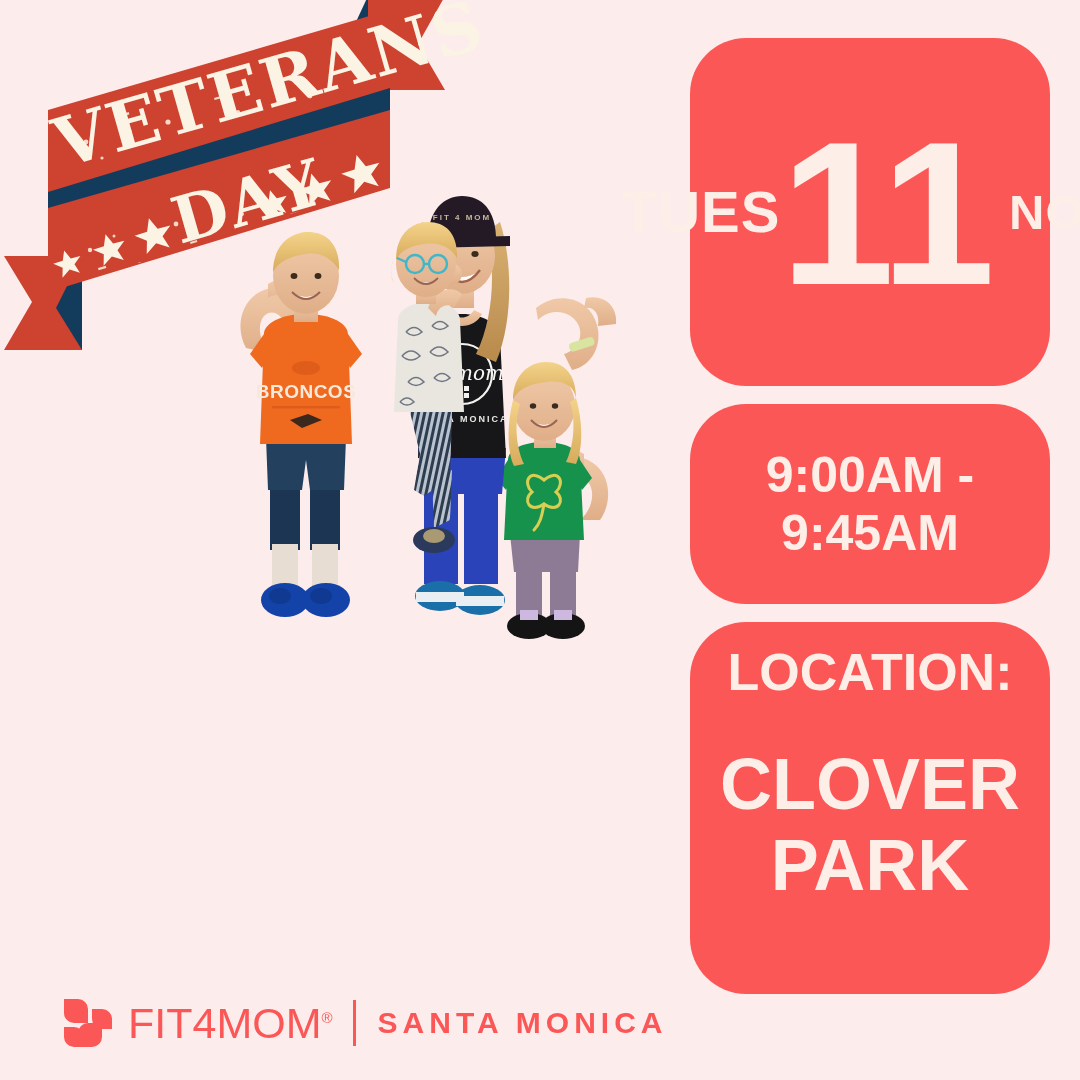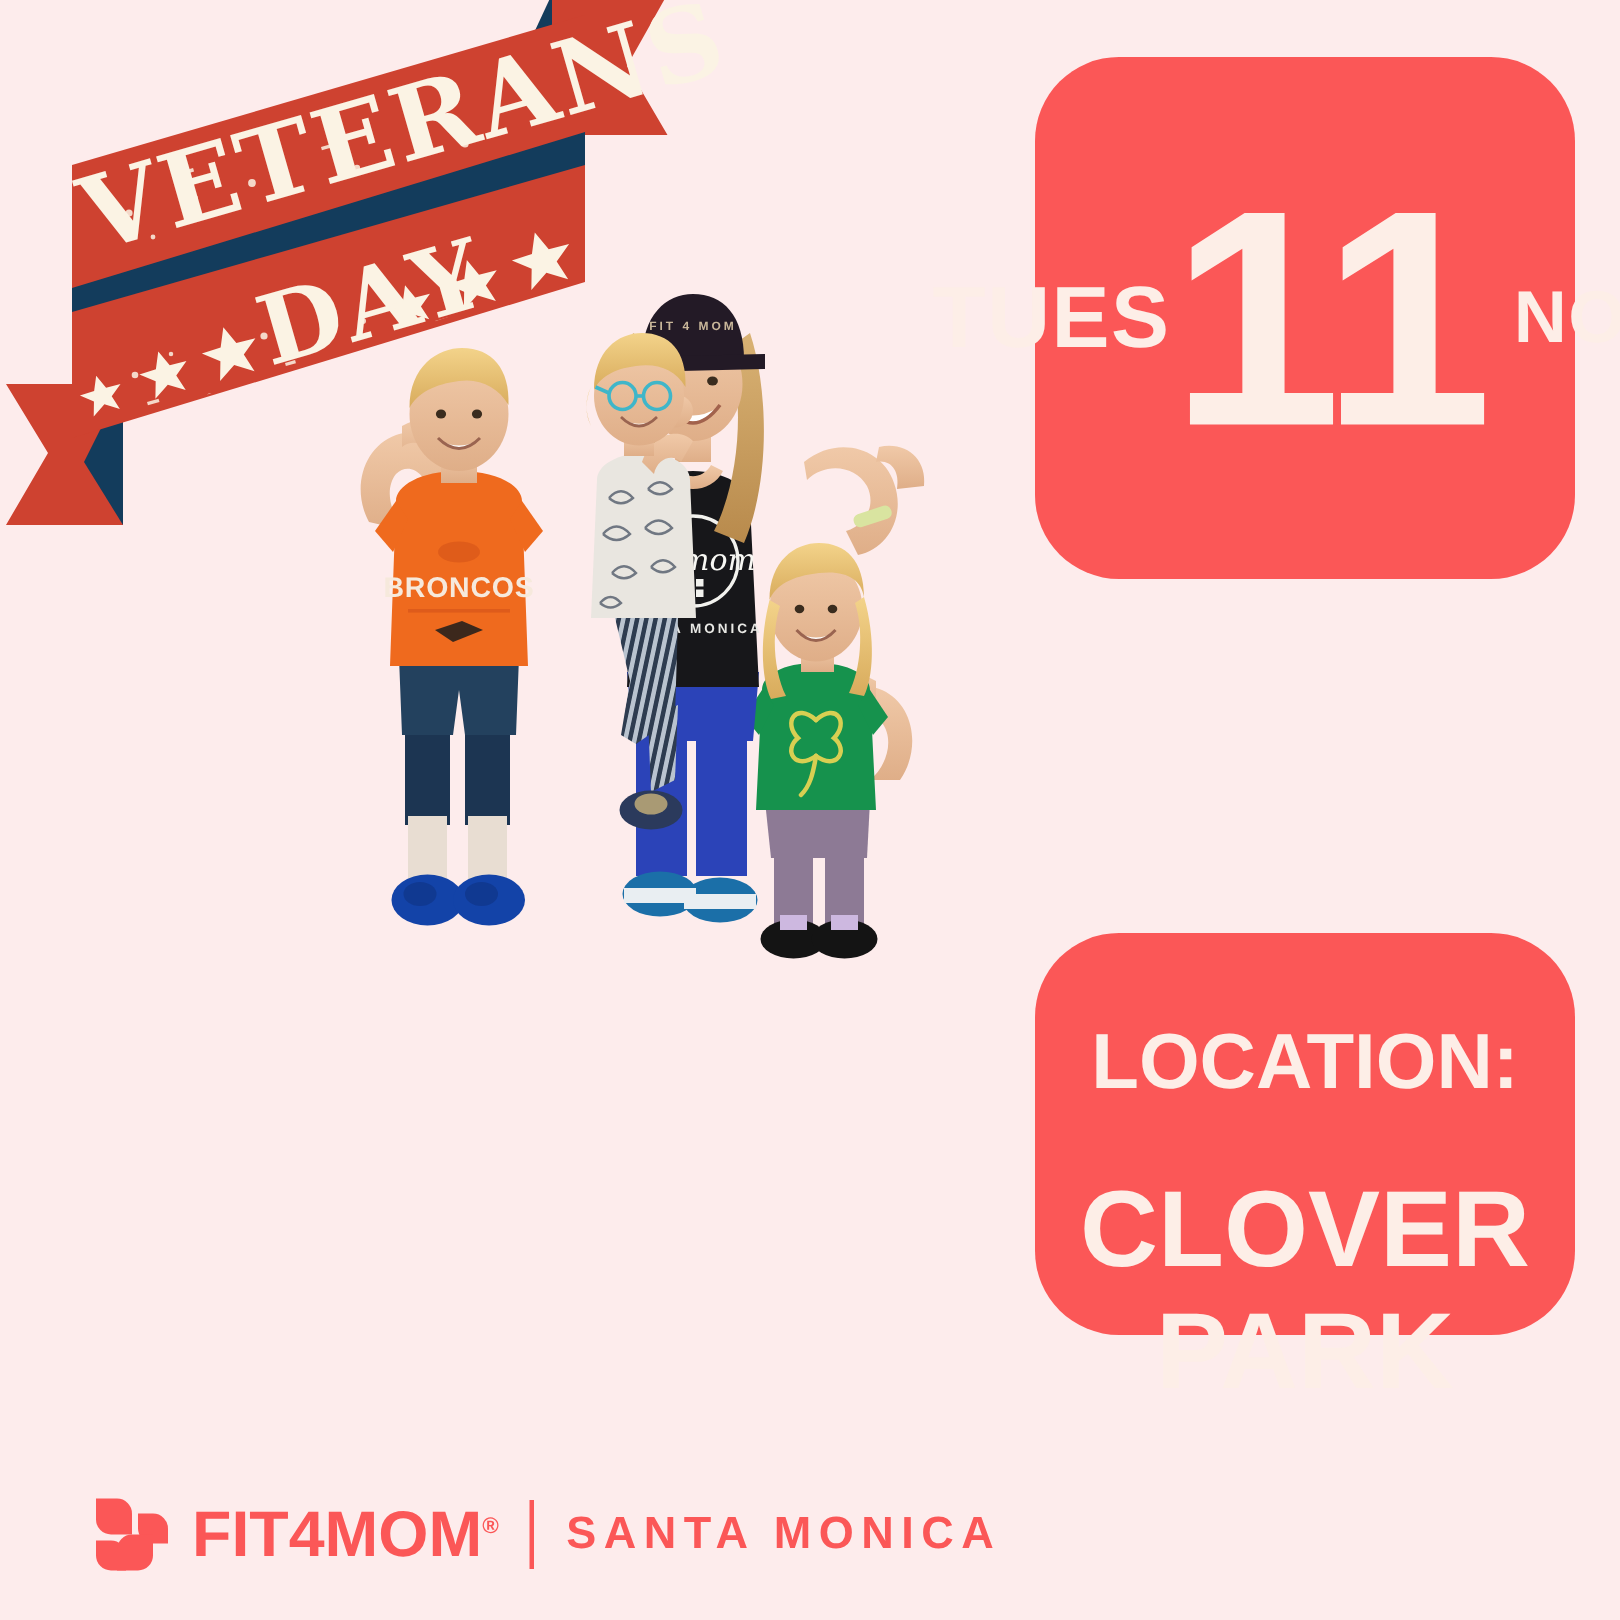--- a/index.html
+++ b/index.html
@@ -49,23 +49,23 @@
   
   #time-card{left:690px;top:404px;width:360px;height:200px;
     display:flex;align-items:center;justify-content:center;padding:0 18px;}
   #time-card .time-txt{
     font-size:50px;font-weight:700;color:#fdeee7;line-height:1.16;
     text-align:center;letter-spacing:0px;
     font-family:"Liberation Sans",sans-serif;
   }
 
   
-  #loc-card{left:690px;top:622px;width:360px;height:268px;
+  #loc-card{left:690px;top:622px;width:360px;height:372px;
     display:flex;flex-direction:column;align-items:center;justify-content:flex-start;
-    padding-top:60px;box-sizing:border-box;}
+    padding-top:24px;box-sizing:border-box;}
   #loc-card .loc-label{
     font-size:52px;font-weight:700;color:#fdeee7;letter-spacing:0px;line-height:1;
     font-family:"Liberation Sans",sans-serif;
   }
   #loc-card .loc-name{
     font-size:72px;font-weight:700;color:#fdeee7;line-height:1.12;
     text-align:center;margin-top:46px;
     font-family:"Liberation Sans",sans-serif;
   }
 
@@ -83,21 +83,21 @@
     font-size:43px;color:#fdeee7;line-height:1.24;letter-spacing:-0.3px;
     font-family:"Liberation Sans",sans-serif;
   }
 
   
   #footer{position:absolute;left:58px;top:992px;height:62px;display:flex;align-items:center;}
   #mark{width:60px;height:56px;flex:0 0 auto;margin-right:10px;}
   #mark svg{display:block;width:100%;height:100%;}
   #wordmark{
     font-size:43px;color:#fb5757;letter-spacing:0px;line-height:1;
-    font-family:"Liberation Sans",sans-serif;font-weight:700;
+    font-family:"Liberation Sans",sans-serif;font-weight:400;
     position:relative;white-space:nowrap;text-align:center;
   }
   #reg{font-size:15px;vertical-align:super;}
   #divider{width:3px;height:46px;background:#fb5757;margin:0 22px 0 20px;flex:0 0 auto;}
   #affiliate{
     font-size:30px;color:#fb5757;font-weight:700;letter-spacing:5px;line-height:1;
     font-family:"Liberation Sans",sans-serif;white-space:nowrap;
   }
 </style>
 </head>
@@ -357,20 +357,26 @@
       </g>
     </svg>
   </div>
 
   <div class="card" id="date-card">
     <div class="dow">TUES</div>
     <div class="daynum">11</div>
     <div class="mon">NOV</div>
   </div>
 
+  <div class="card" id="time-card">
+    <div class="time-txt">
+      <span>9:00AM -</span><br>
+      <span>9:45AM</span>
+    </div>
+  </div>
 
   <div class="card" id="loc-card">
     <div class="loc-label">LOCATION:</div>
     <div class="loc-name">
       <span>CLOVER</span><br>
       <span>PARK</span>
     </div>
   </div>
 
 

